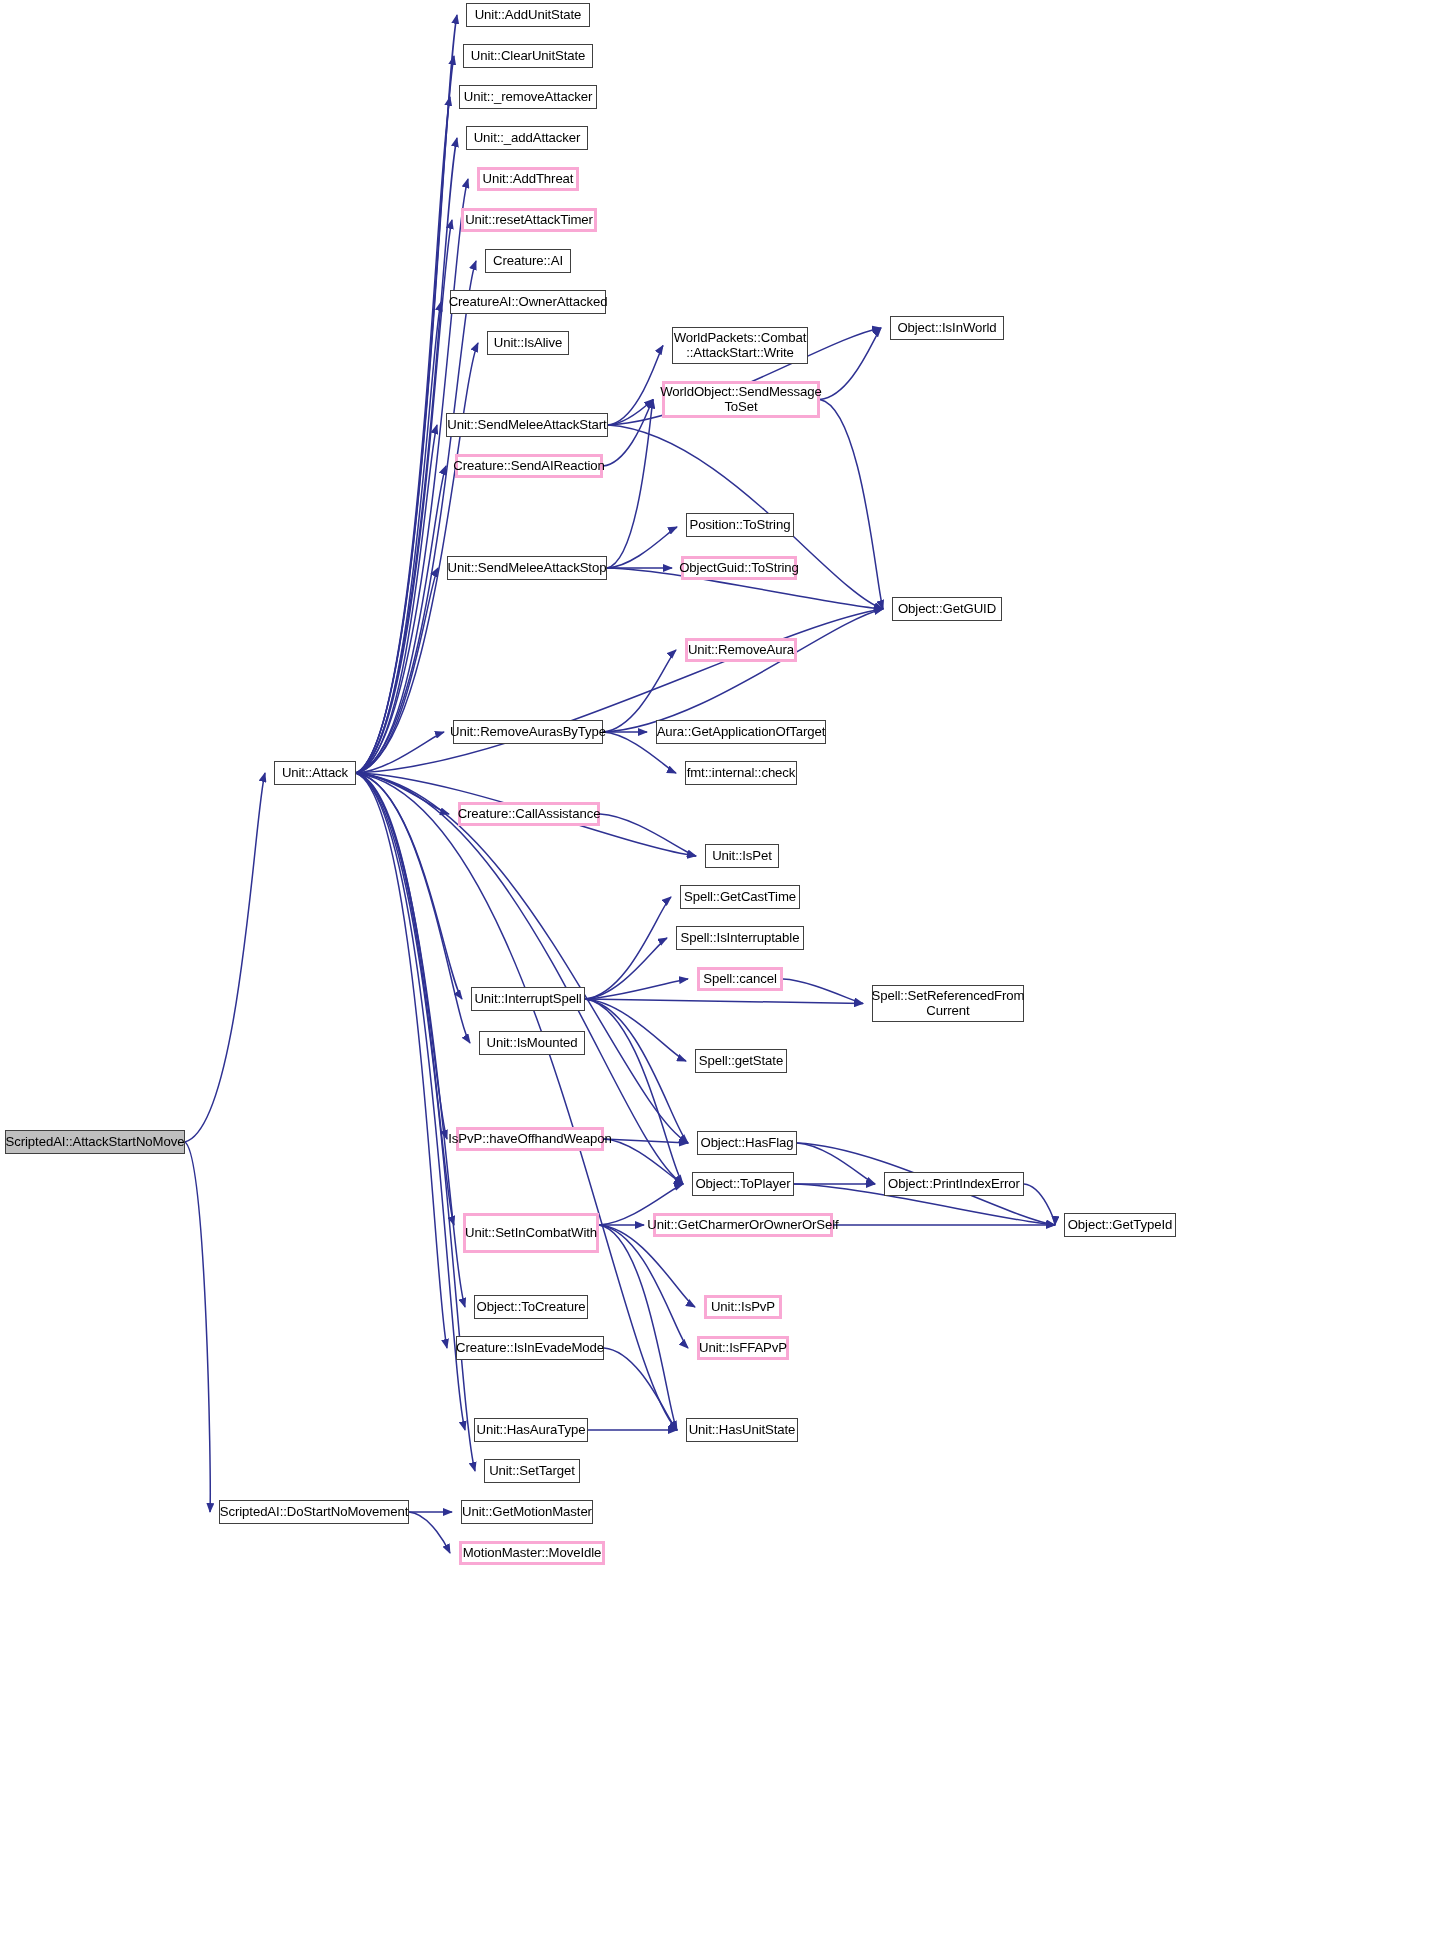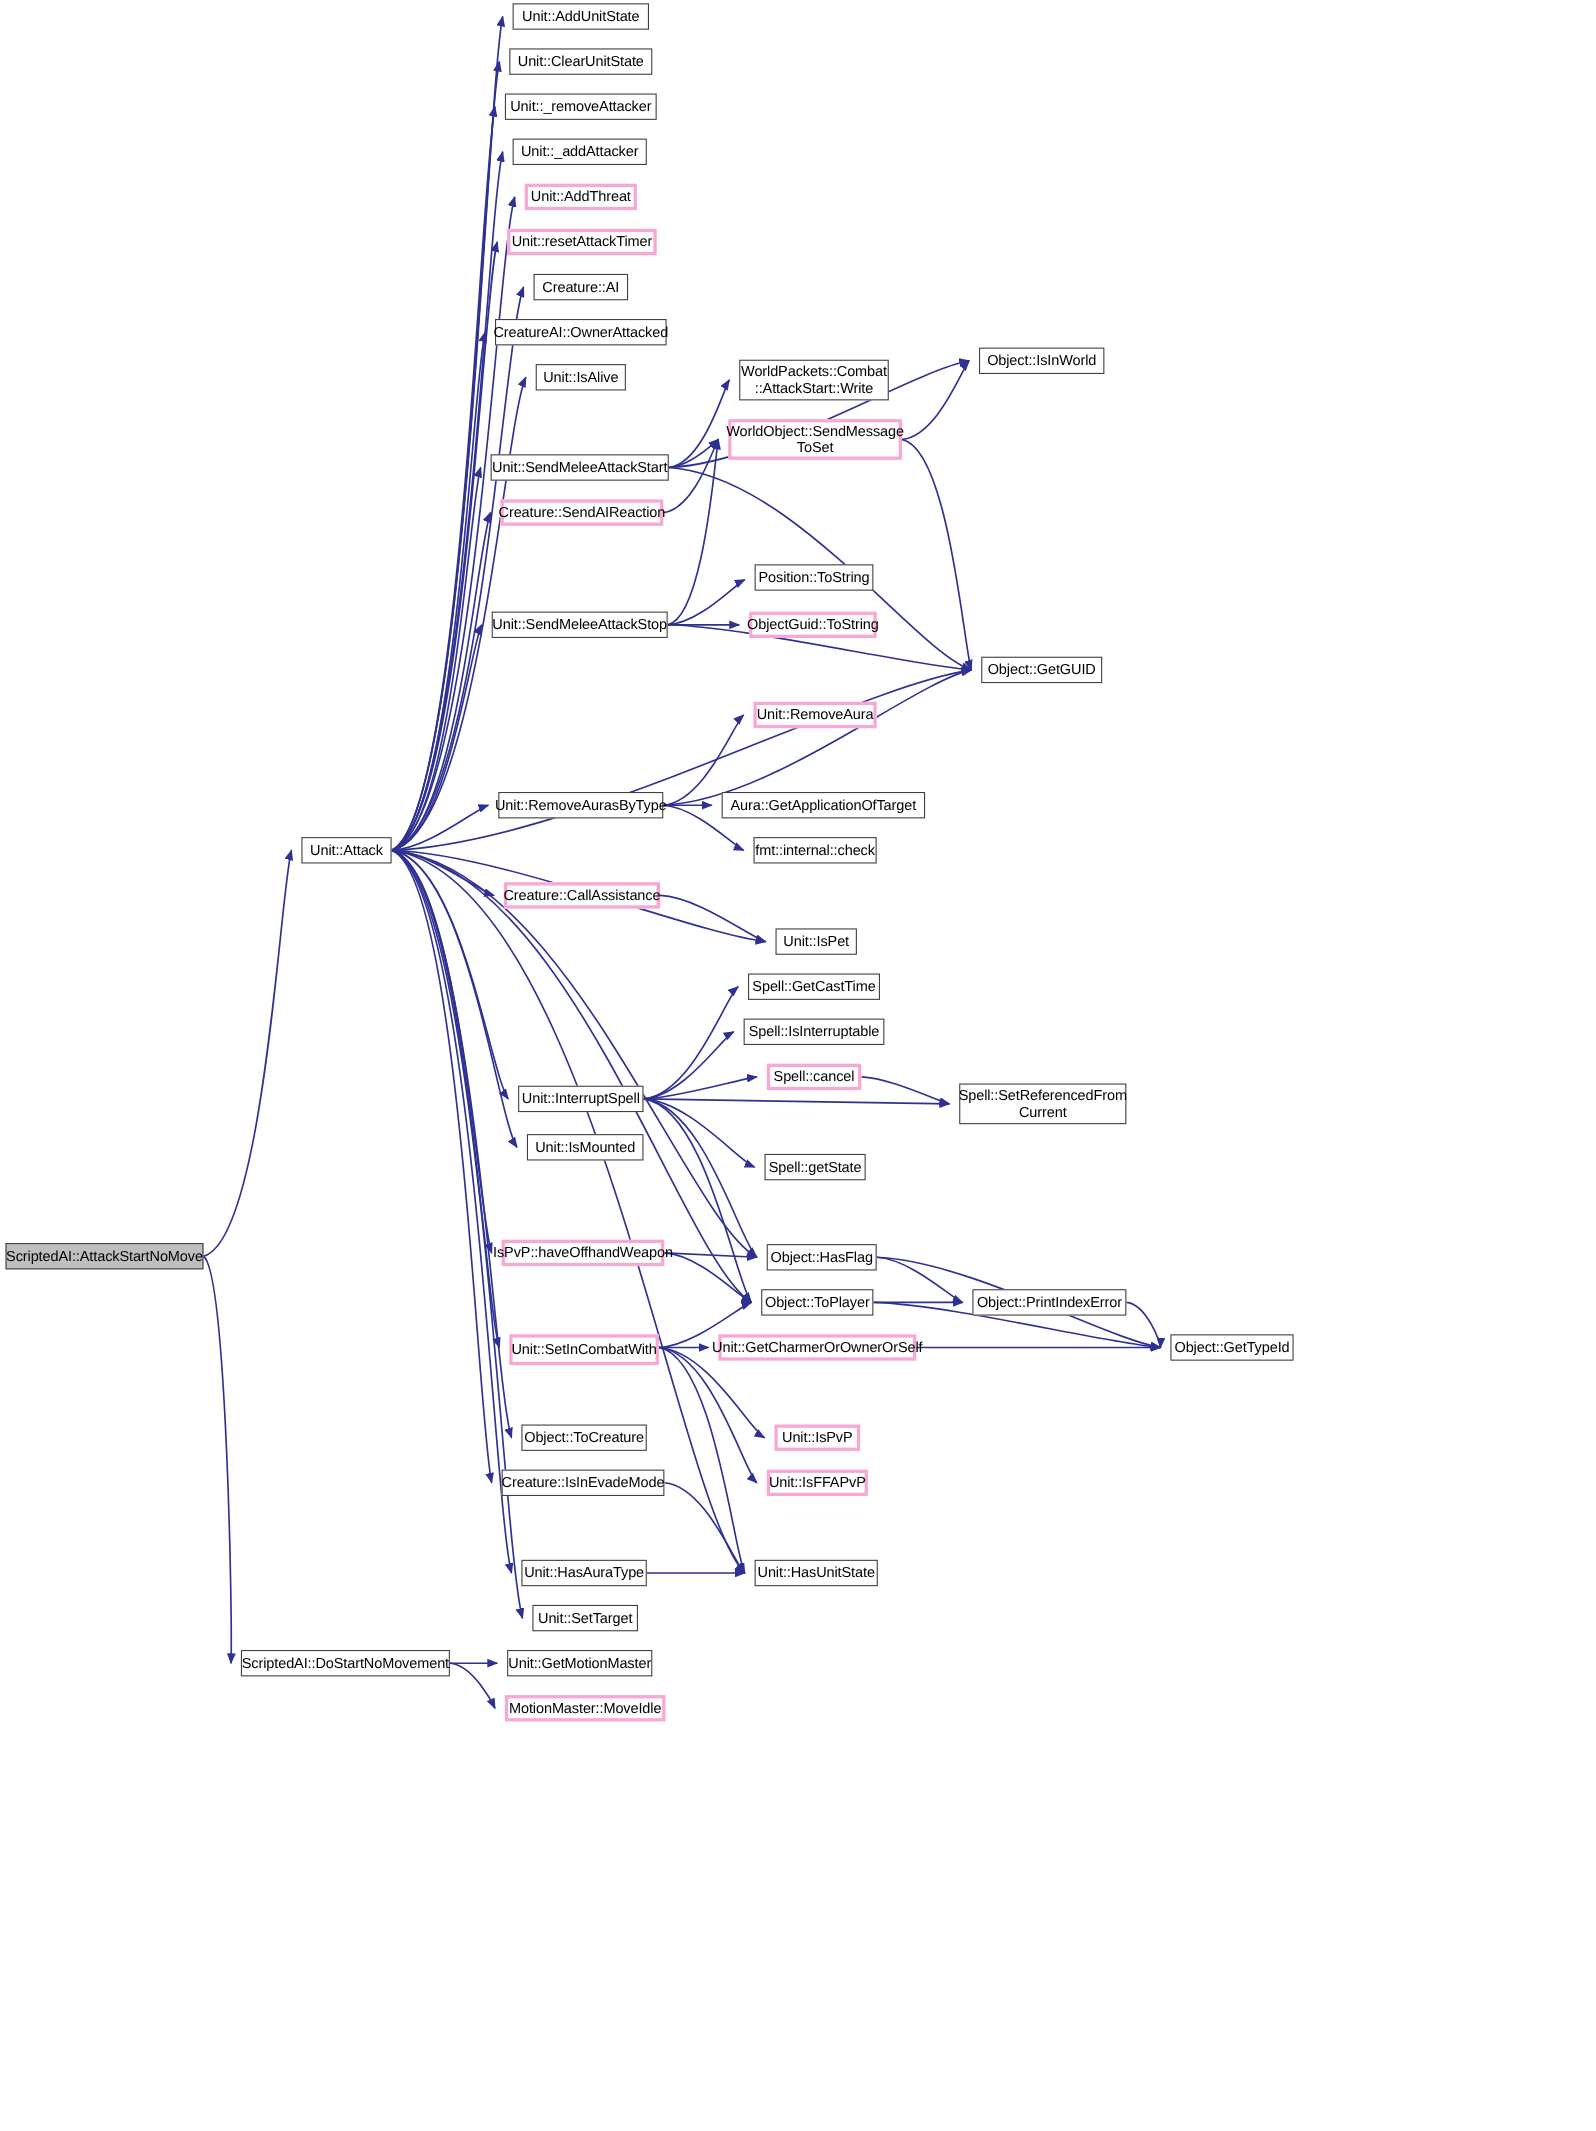--- a/index.html
+++ b/index.html
@@ -134,38 +134,38 @@
 ToSet</div>
       <div class="node" style="left: 890px; top: 316px; width: 114px; height: 24px;">Object::IsInWorld</div>
       <div class="node" style="left: 446px; top: 413px; width: 162px; height: 24px;">Unit::SendMeleeAttackStart</div>
       <div class="node red" style="left: 455px; top: 454px; width: 148px; height: 24px;">Creature::SendAIReaction</div>
       <div class="node" style="left: 686px; top: 513px; width: 108px; height: 24px;">Position::ToString</div>
       <div class="node red" style="left: 681px; top: 556px; width: 116px; height: 24px;">ObjectGuid::ToString</div>
       <div class="node" style="left: 447px; top: 556px; width: 160px; height: 24px;">Unit::SendMeleeAttackStop</div>
       <div class="node" style="left: 892px; top: 597px; width: 110px; height: 24px;">Object::GetGUID</div>
       <div class="node red" style="left: 685px; top: 638px; width: 112px; height: 24px;">Unit::RemoveAura</div>
       <div class="node" style="left: 453px; top: 720px; width: 150px; height: 24px;">Unit::RemoveAurasByType</div>
-      <div class="node" style="left: 656px; top: 720px; width: 185px; height: 24px;">Aura::GetApplicationOfTarget</div>
+      <div class="node" style="left: 656px; top: 720px; width: 170px; height: 24px;">Aura::GetApplicationOfTarget</div>
       <div class="node" style="left: 685px; top: 761px; width: 112px; height: 24px;">fmt::internal::check</div>
       <div class="node red" style="left: 458px; top: 802px; width: 142px; height: 24px;">Creature::CallAssistance</div>
       <div class="node" style="left: 705px; top: 844px; width: 74px; height: 24px;">Unit::IsPet</div>
       <div class="node" style="left: 680px; top: 885px; width: 120px; height: 24px;">Spell::GetCastTime</div>
       <div class="node" style="left: 676px; top: 926px; width: 128px; height: 24px;">Spell::IsInterruptable</div>
       <div class="node red" style="left: 697px; top: 967px; width: 86px; height: 24px;">Spell::cancel</div>
       <div class="node" style="left: 872px; top: 985px; width: 152px; height: 37px;">Spell::SetReferencedFrom
 Current</div>
       <div class="node" style="left: 471px; top: 987px; width: 114px; height: 24px;">Unit::InterruptSpell</div>
       <div class="node" style="left: 479px; top: 1031px; width: 106px; height: 24px;">Unit::IsMounted</div>
       <div class="node" style="left: 695px; top: 1049px; width: 92px; height: 24px;">Spell::getState</div>
       <div class="node" style="left: 697px; top: 1131px; width: 100px; height: 24px;">Object::HasFlag</div>
       <div class="node red" style="left: 456px; top: 1127px; width: 148px; height: 24px;">IsPvP::haveOffhandWeapon</div>
       <div class="node" style="left: 692px; top: 1172px; width: 102px; height: 24px;">Object::ToPlayer</div>
       <div class="node" style="left: 884px; top: 1172px; width: 140px; height: 24px;">Object::PrintIndexError</div>
       <div class="node" style="left: 1064px; top: 1213px; width: 112px; height: 24px;">Object::GetTypeId</div>
-      <div class="node red" style="left: 463px; top: 1213px; width: 136px; height: 28px;">Unit::SetInCombatWith</div>
+      <div class="node red" style="left: 463px; top: 1213px; width: 136px; height: 40px;">Unit::SetInCombatWith</div>
       <div class="node red" style="left: 653px; top: 1213px; width: 180px; height: 24px;">Unit::GetCharmerOrOwnerOrSelf</div>
       <div class="node red" style="left: 704px; top: 1295px; width: 78px; height: 24px;">Unit::IsPvP</div>
       <div class="node" style="left: 474px; top: 1295px; width: 114px; height: 24px;">Object::ToCreature</div>
       <div class="node red" style="left: 697px; top: 1336px; width: 92px; height: 24px;">Unit::IsFFAPvP</div>
       <div class="node" style="left: 456px; top: 1336px; width: 148px; height: 24px;">Creature::IsInEvadeMode</div>
       <div class="node" style="left: 686px; top: 1418px; width: 112px; height: 24px;">Unit::HasUnitState</div>
       <div class="node" style="left: 474px; top: 1418px; width: 114px; height: 24px;">Unit::HasAuraType</div>
       <div class="node" style="left: 484px; top: 1459px; width: 96px; height: 24px;">Unit::SetTarget</div>
       <div class="node" style="left: 219px; top: 1500px; width: 190px; height: 24px;">ScriptedAI::DoStartNoMovement</div>
       <div class="node" style="left: 461px; top: 1500px; width: 132px; height: 24px;">Unit::GetMotionMaster</div>

